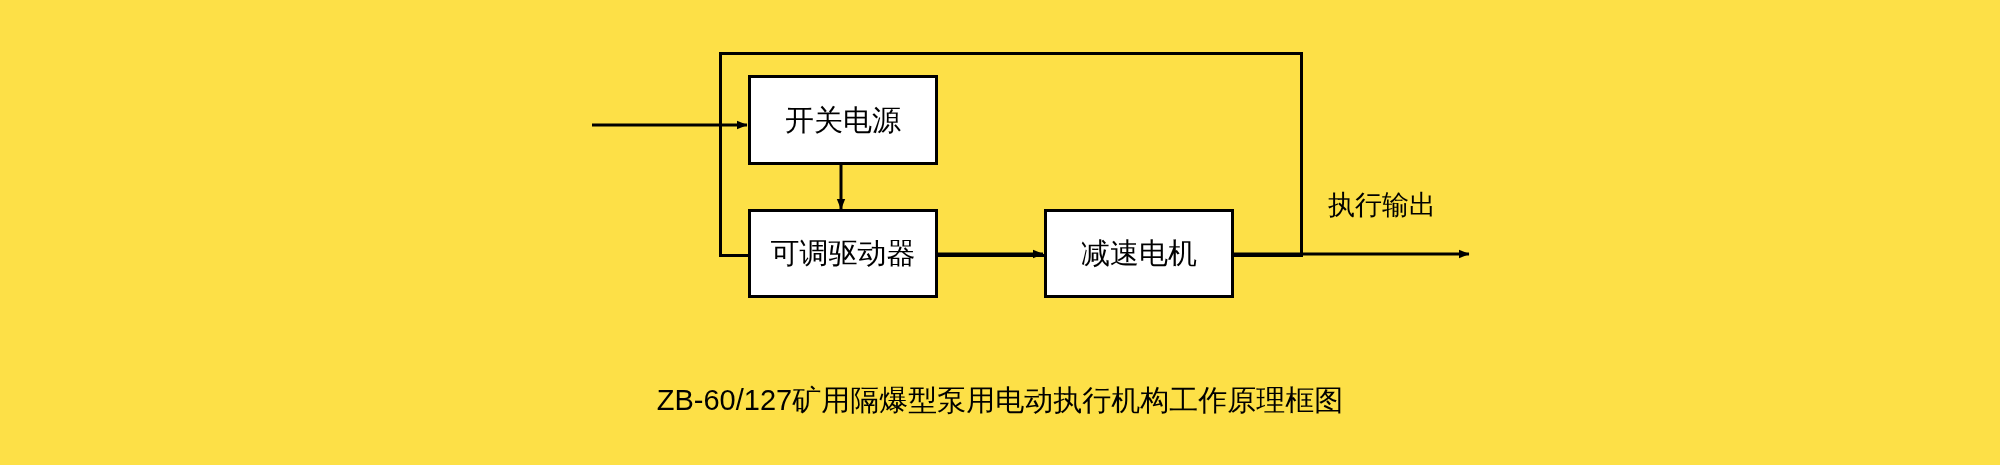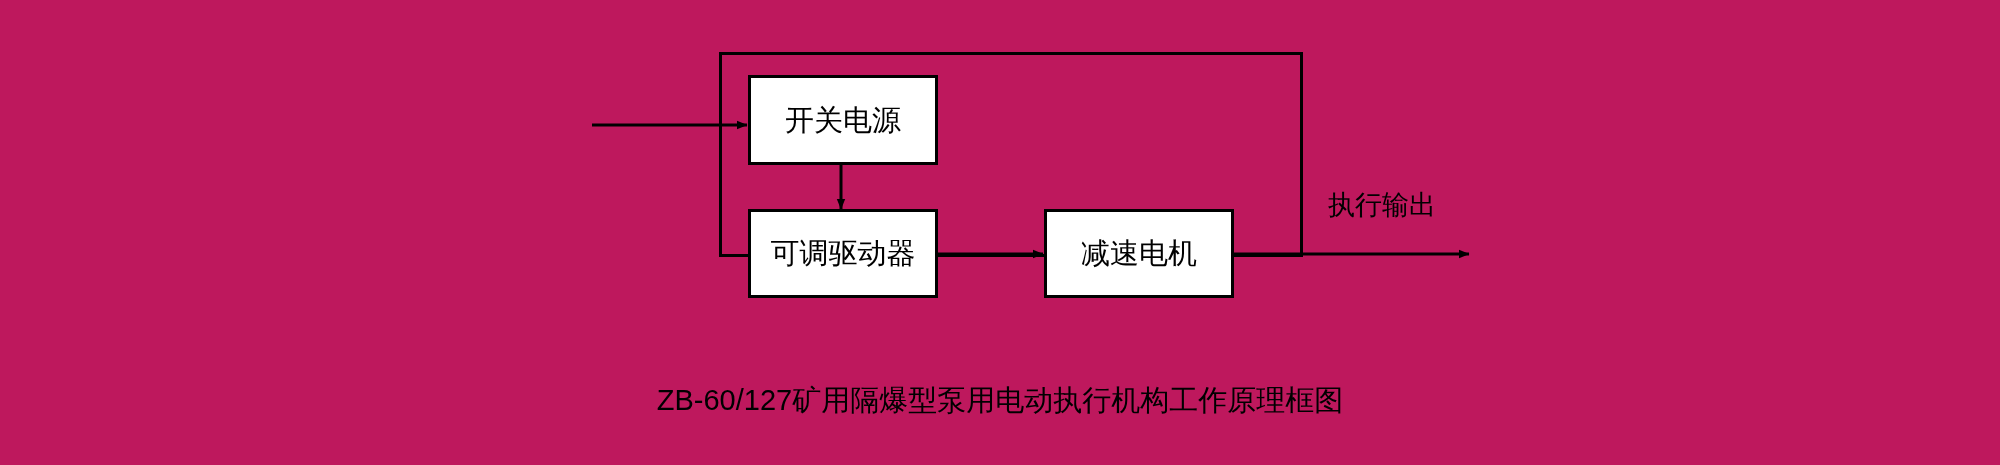--- a/index.html
+++ b/index.html
@@ -12,21 +12,21 @@
     width: 2000px;
     height: 465px;
     font-family: "Liberation Sans", "DejaVu Sans", sans-serif;
     color: #000000;
     overflow: hidden;
   }
   #diagram-root {
     position: relative;
     width: 2000px;
     height: 465px;
-    background: #be185d;
+    background: #fde047;
   }
   #diagram-svg {
     position: absolute;
     left: 0;
     top: 0;
     width: 2000px;
     height: 465px;
     display: block;
   }
   .box-label {

